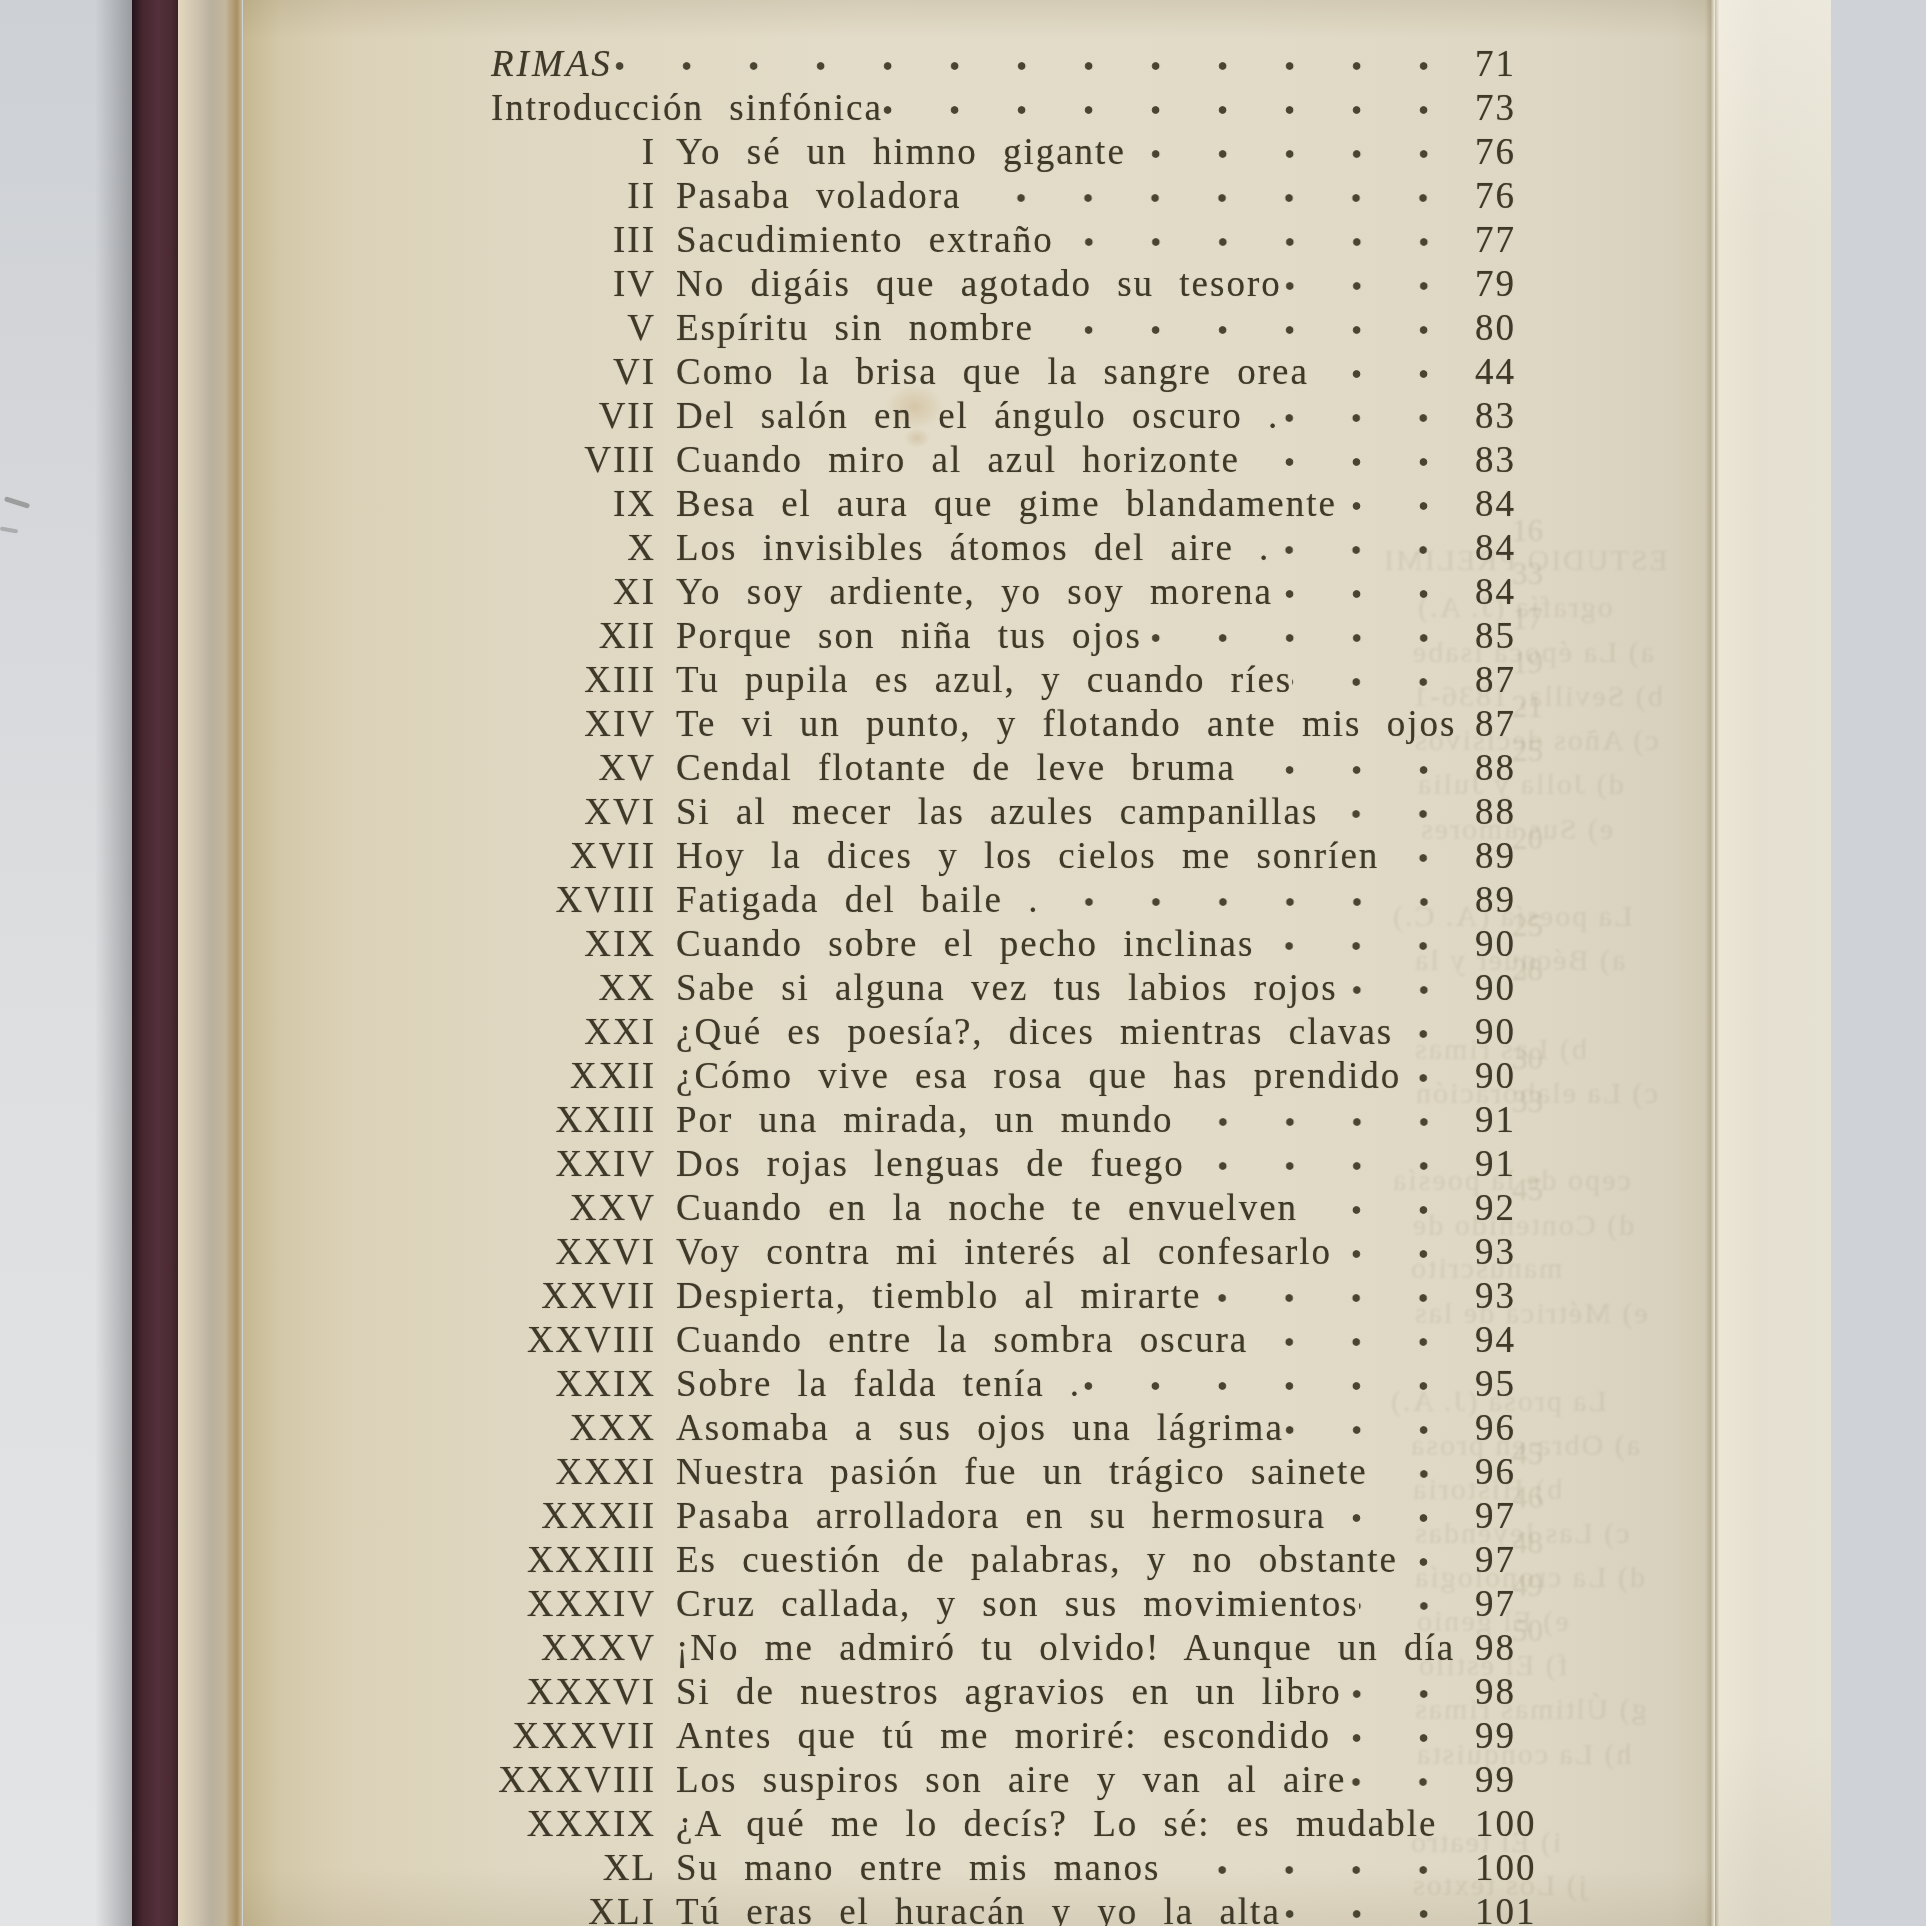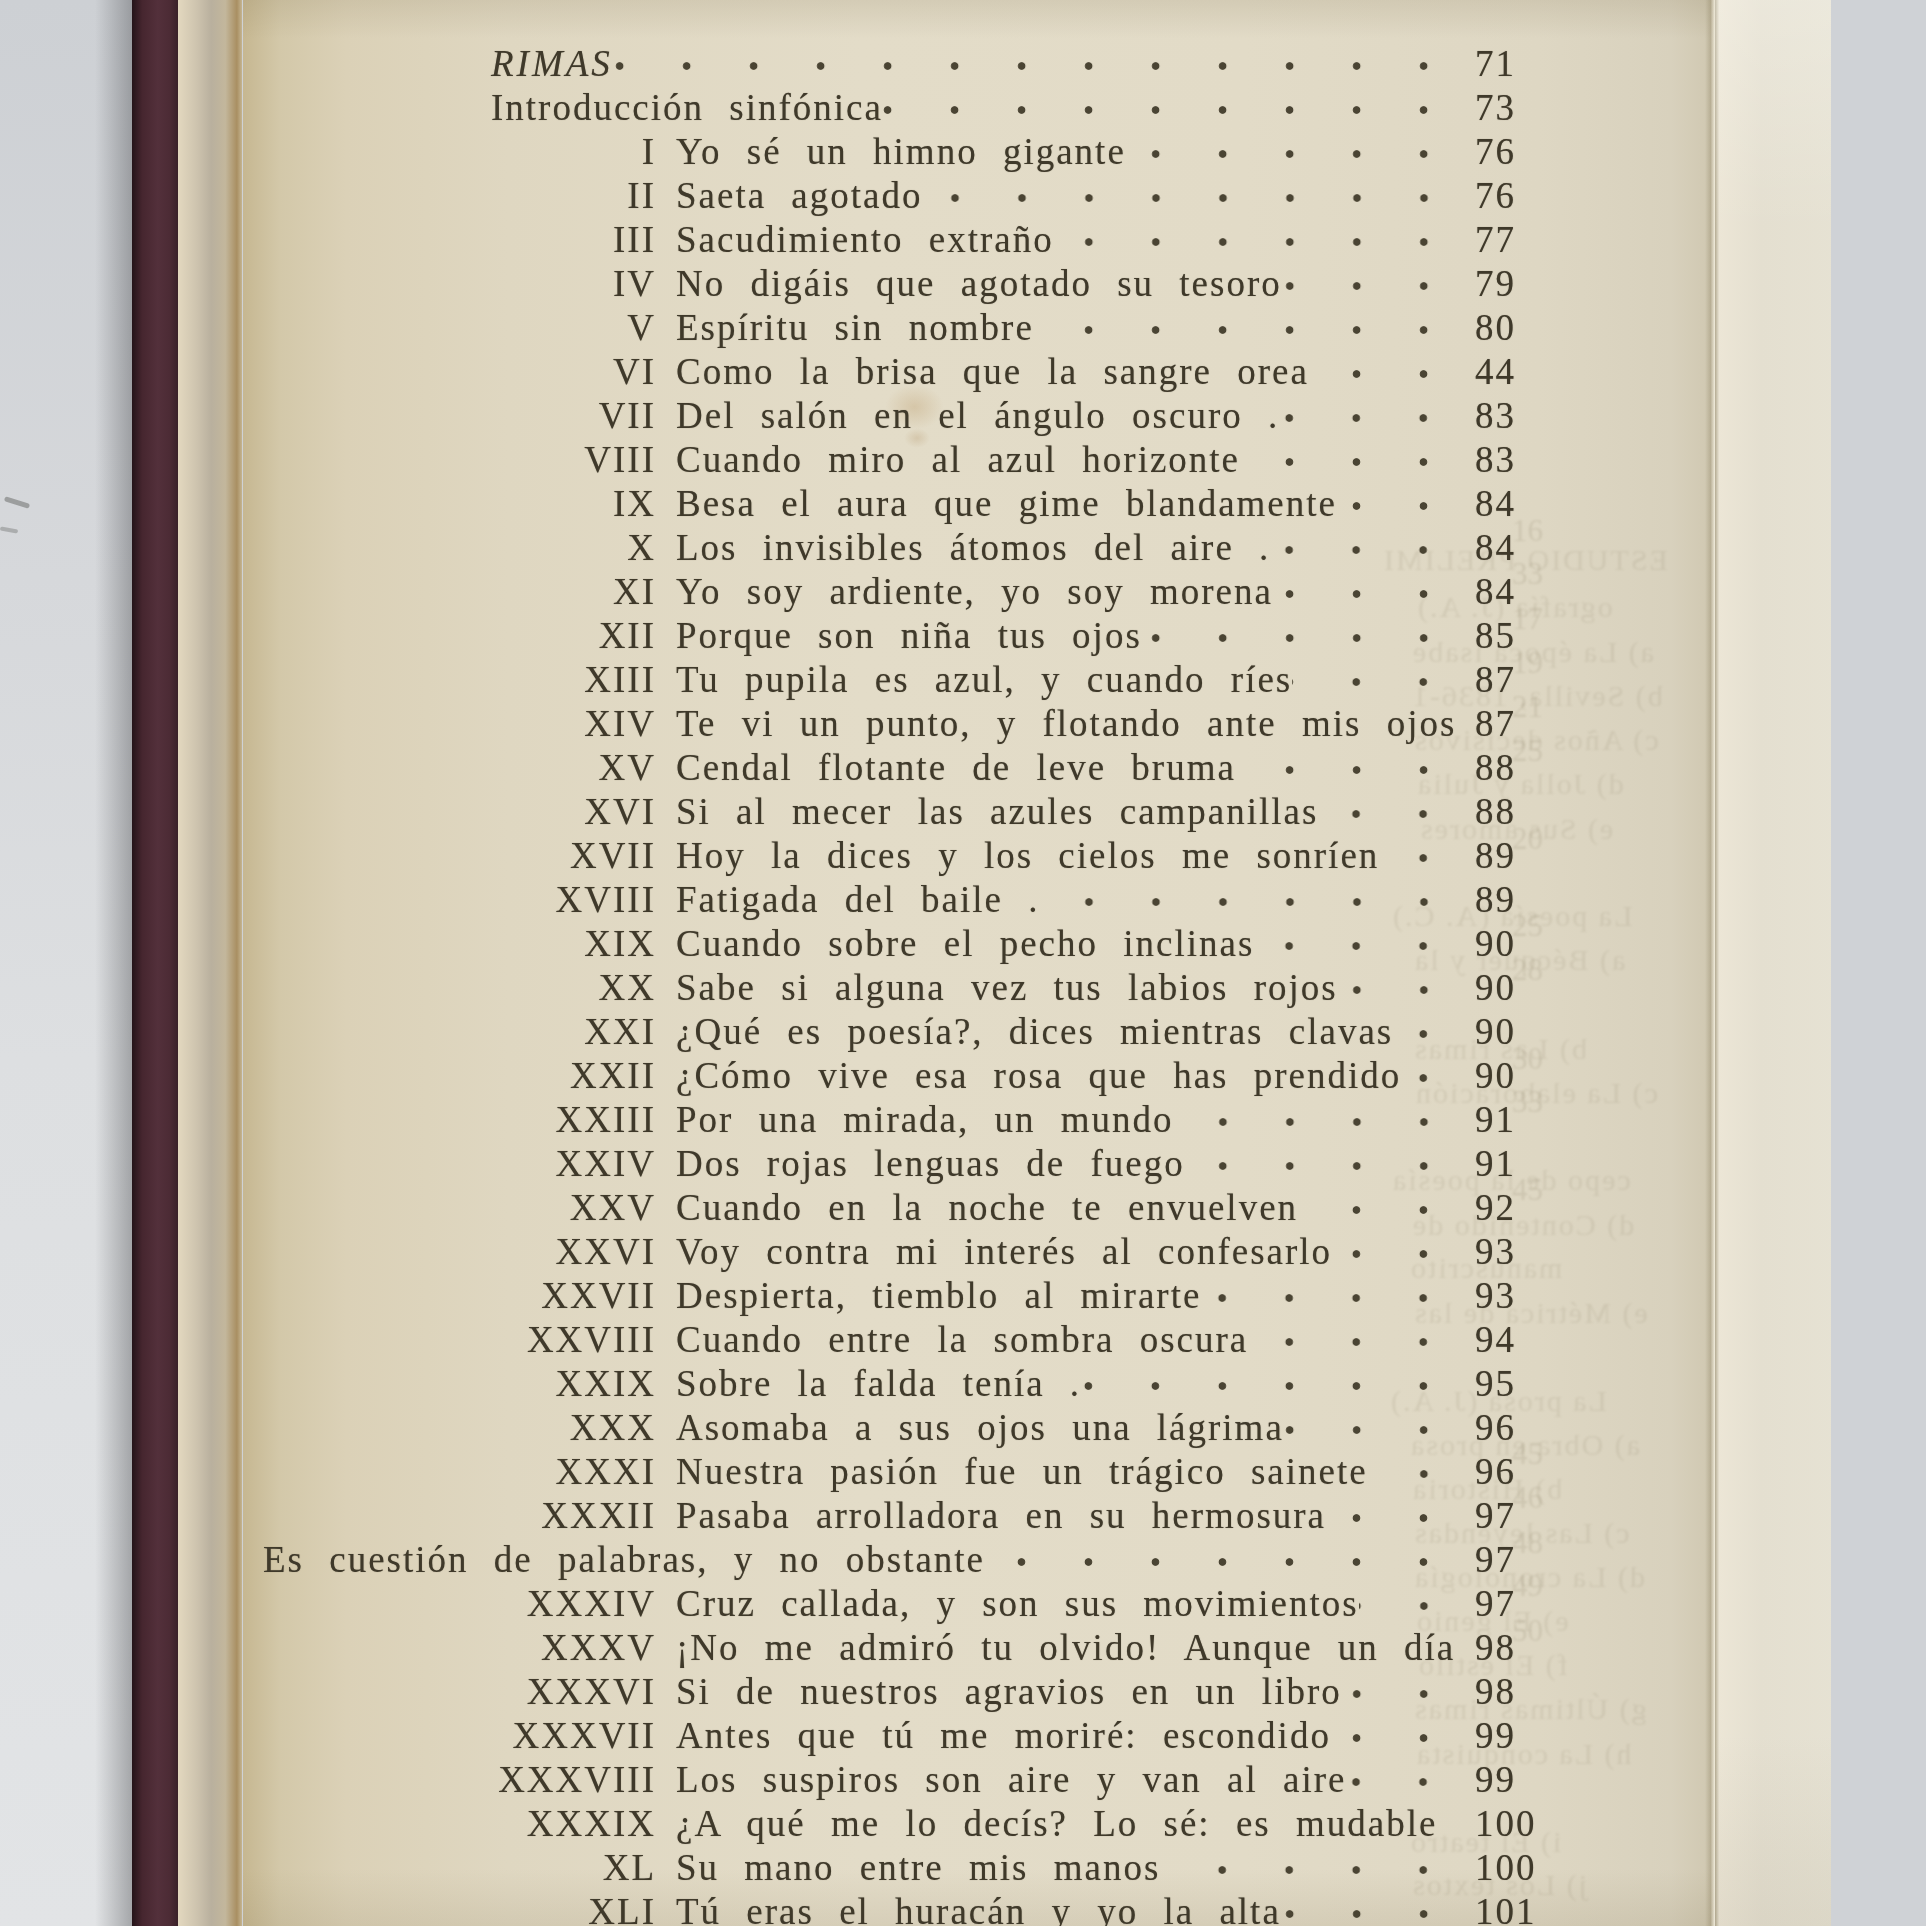--- a/index.html
+++ b/index.html
@@ -143,21 +143,21 @@
     <span class="mid">
       <span class="t">Yo sé un himno gigante</span>
       <span class="lead"></span>
     </span>
     <span class="pg">76</span>
   </div>
 
   <div class="row">
     <span class="num">II</span>
     <span class="mid">
-      <span class="t">Saeta agotado</span>
+      <span class="t">Pasaba voladora</span>
       <span class="lead"></span>
     </span>
     <span class="pg">76</span>
   </div>
 
   <div class="row">
     <span class="num">III</span>
     <span class="mid">
       <span class="t">Sacudimiento extraño</span>
       <span class="lead"></span>
@@ -420,20 +420,21 @@
   <div class="row">
     <span class="num">XXXII</span>
     <span class="mid">
       <span class="t">Pasaba arrolladora en su hermosura</span>
       <span class="lead"></span>
     </span>
     <span class="pg">97</span>
   </div>
 
   <div class="row">
+    <span class="num">XXXIII</span>
     <span class="mid">
       <span class="t">Es cuestión de palabras, y no obstante</span>
       <span class="lead"></span>
     </span>
     <span class="pg">97</span>
   </div>
 
   <div class="row">
     <span class="num">XXXIV</span>
     <span class="mid">

